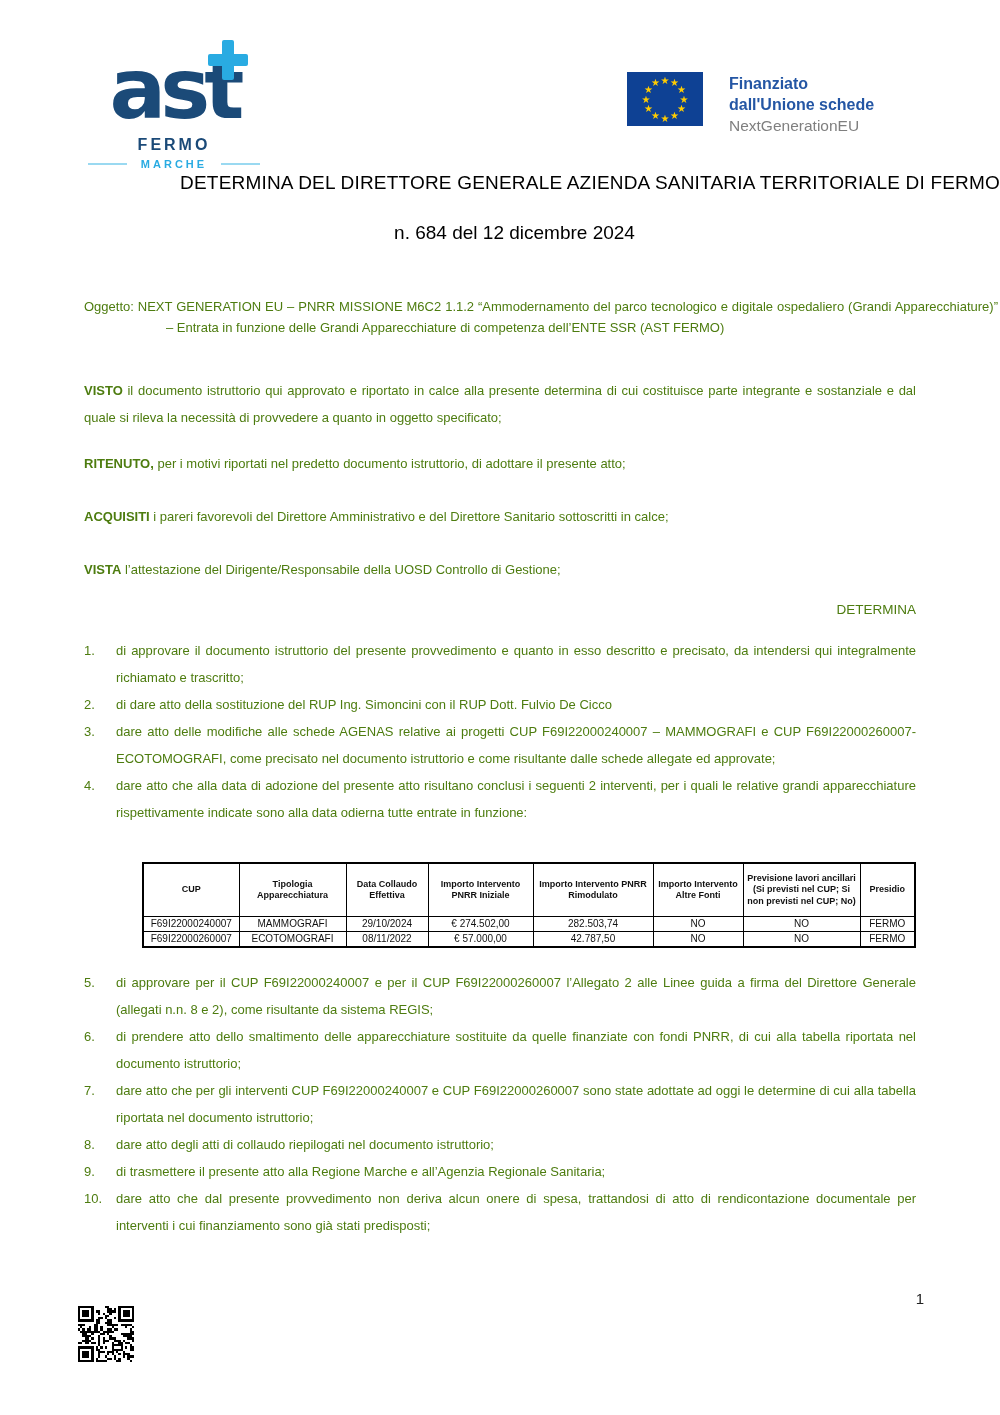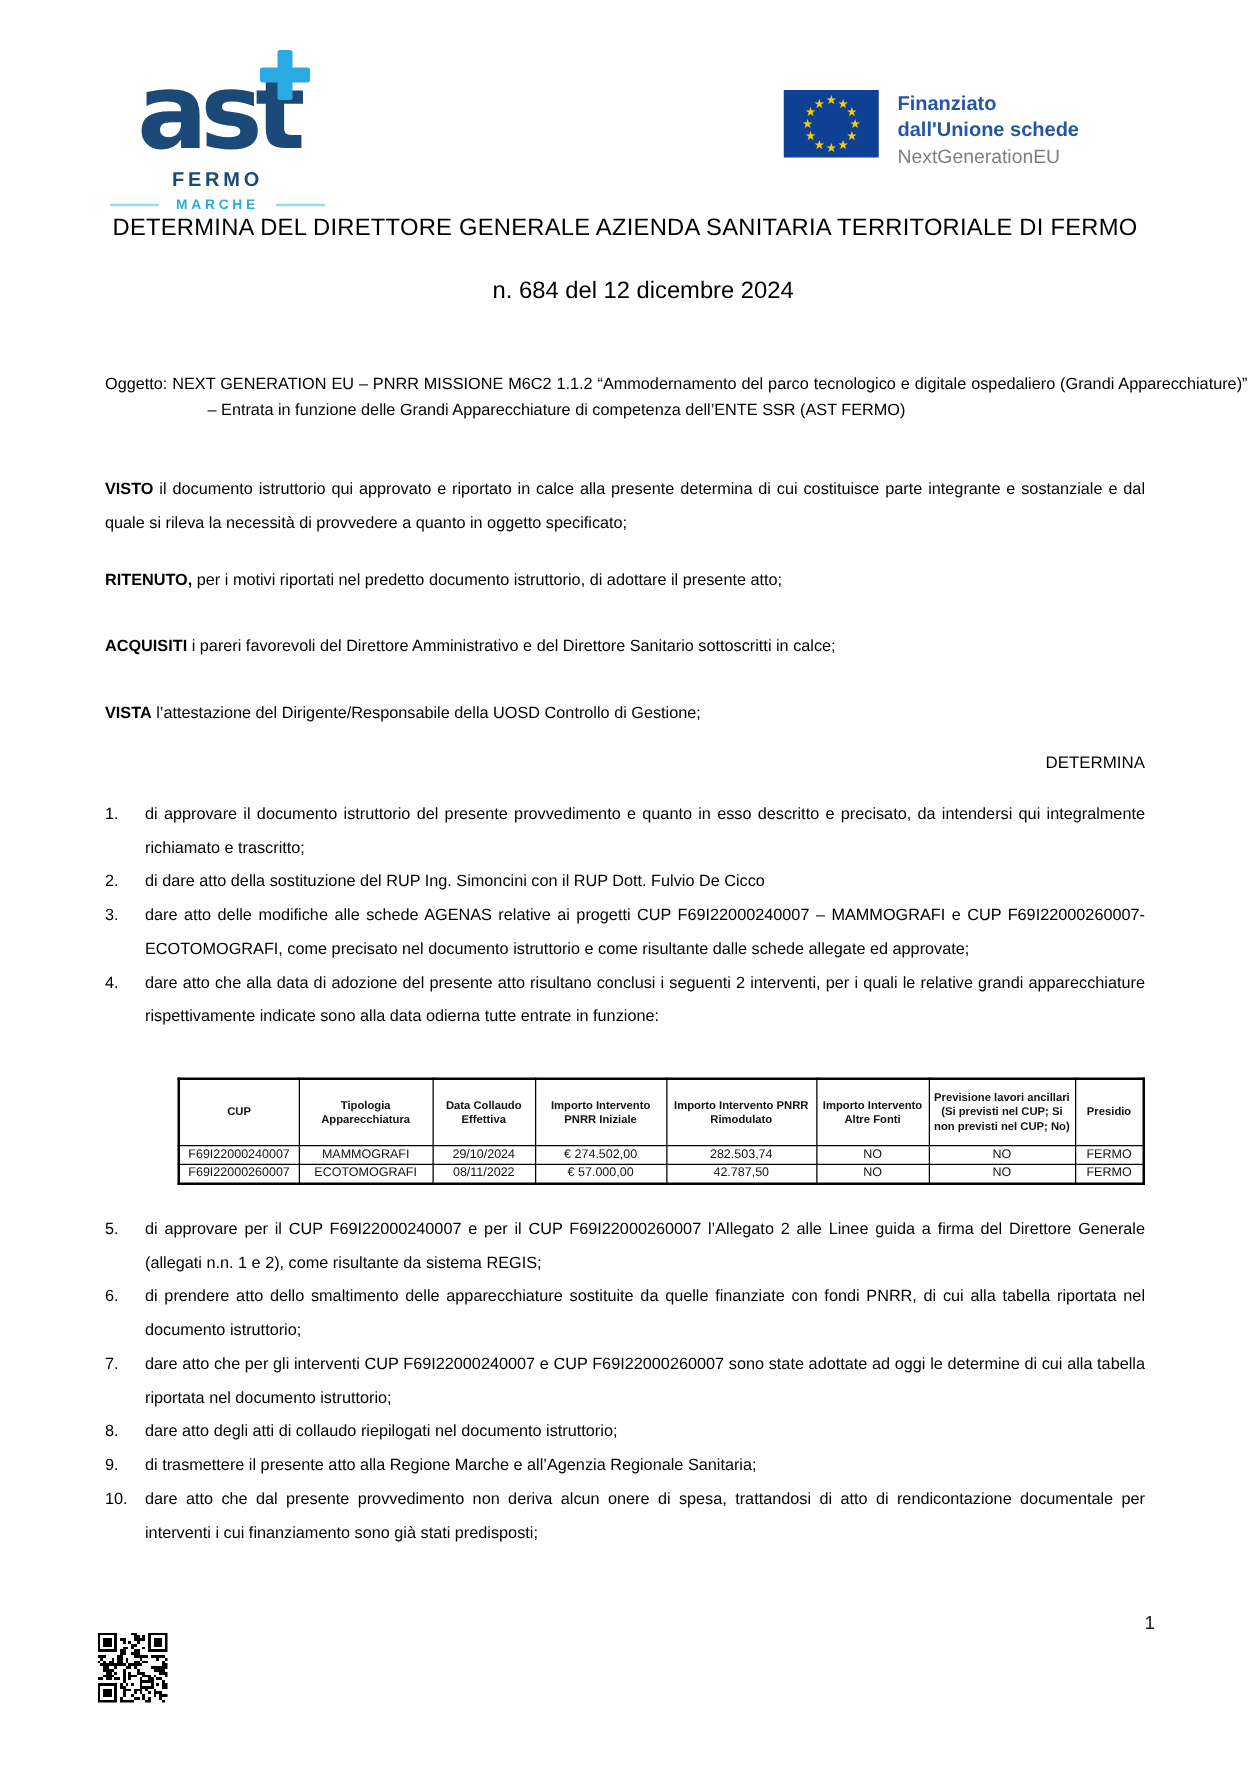--- a/index.html
+++ b/index.html
@@ -15,31 +15,31 @@
   .ast-plus .pv{position:absolute;left:14px;top:0;width:12px;height:40px;background:var(--ast-lightblue);border-radius:2px;}
   .ast-plus .ph{position:absolute;top:14px;left:0;width:40px;height:12px;background:var(--ast-lightblue);border-radius:2px;}
   .ast-fermo{margin-top:6px;font-weight:bold;font-size:16px;letter-spacing:3px;color:var(--ast-navy);}
   .ast-marche{margin-top:4px;display:flex;align-items:center;gap:14px;
               color:var(--ast-lightblue);font-size:11px;letter-spacing:3px;font-weight:bold;}
   .ast-marche .ln{flex:1;height:2px;background:#9ad9f1;}
 
   
   .eu-block{position:absolute;left:627px;top:72px;display:flex;align-items:flex-start;}
   .eu-flag{width:76px;height:54px;background:var(--eu-blue);flex:0 0 auto;}
-  .eu-text{margin-left:15px;padding-top:1px;}
+  .eu-text{margin-left:26px;padding-top:1px;}
   .eu-text .l1,.eu-text .l2{font-weight:bold;color:var(--eu-text-blue);font-size:16px;line-height:21px;}
   .eu-text .l3{color:var(--nextgen-gray);font-size:15.5px;line-height:22px;}
 
   
-  .title{position:absolute;left:0;right:0;top:172px;text-align:center;
+  .title{position:absolute;left:0;right:0;top:172px;text-align:right;
          font-size:19px;letter-spacing:0.2px;white-space:nowrap;color:#000;}
   .subtitle{position:absolute;left:0;right:0;top:222px;text-align:center;font-size:19px;color:#000;padding-left:29px;}
 
   
-  .bodyblock{position:absolute;left:84px;width:832px;font-size:13px;color:#000000;}
+  .bodyblock{position:absolute;left:84px;width:832px;font-size:13px;color:#4d7c0f;}
   .oggetto{top:283px;line-height:21px;text-align:justify;padding-left:82px;text-indent:-82px;}
   .para{line-height:27px;text-align:justify;}
   .p0{top:364px}.p1{top:437px}.p2{top:490px}.p3{top:543px}
   .determina-heading{top:596px;text-align:right;font-size:13.5px;line-height:27px;}
   .list{line-height:27px;}
   .list-part1{top:637px}.list-part2{top:969px}
   .li{display:flex;}
   .li .num{flex:0 0 32px;}
   .li .txt{flex:1;text-align:justify;}
 
@@ -169,21 +169,21 @@
       <td>NO</td>
       <td>NO</td>
       <td>FERMO</td>
     </tr>
   </tbody>
     </table>
 
   <div class="bodyblock list list-part2">
     <div class="li">
         <span class="num">5.</span>
-        <span class="txt">di approvare per il CUP F69I22000240007 e per il CUP F69I22000260007 l’Allegato 2 alle Linee guida a firma del Direttore Generale (allegati n.n. 1 e 2), come risultante da sistema REGIS;</span>
+        <span class="txt">di approvare per il CUP F69I22000240007 e per il CUP F69I22000260007 l’Allegato 2 alle Linee guida a firma del Direttore Generale (allegati n.n. 8 e 2), come risultante da sistema REGIS;</span>
       </div>
     <div class="li">
         <span class="num">6.</span>
         <span class="txt">di prendere atto dello smaltimento delle apparecchiature sostituite da quelle finanziate con fondi PNRR, di cui alla tabella riportata nel documento istruttorio;</span>
       </div>
     <div class="li">
         <span class="num">7.</span>
         <span class="txt">dare atto che per gli interventi CUP F69I22000240007 e CUP F69I22000260007 sono state adottate ad oggi le determine di cui alla tabella riportata nel documento istruttorio;</span>
       </div>
     <div class="li">

